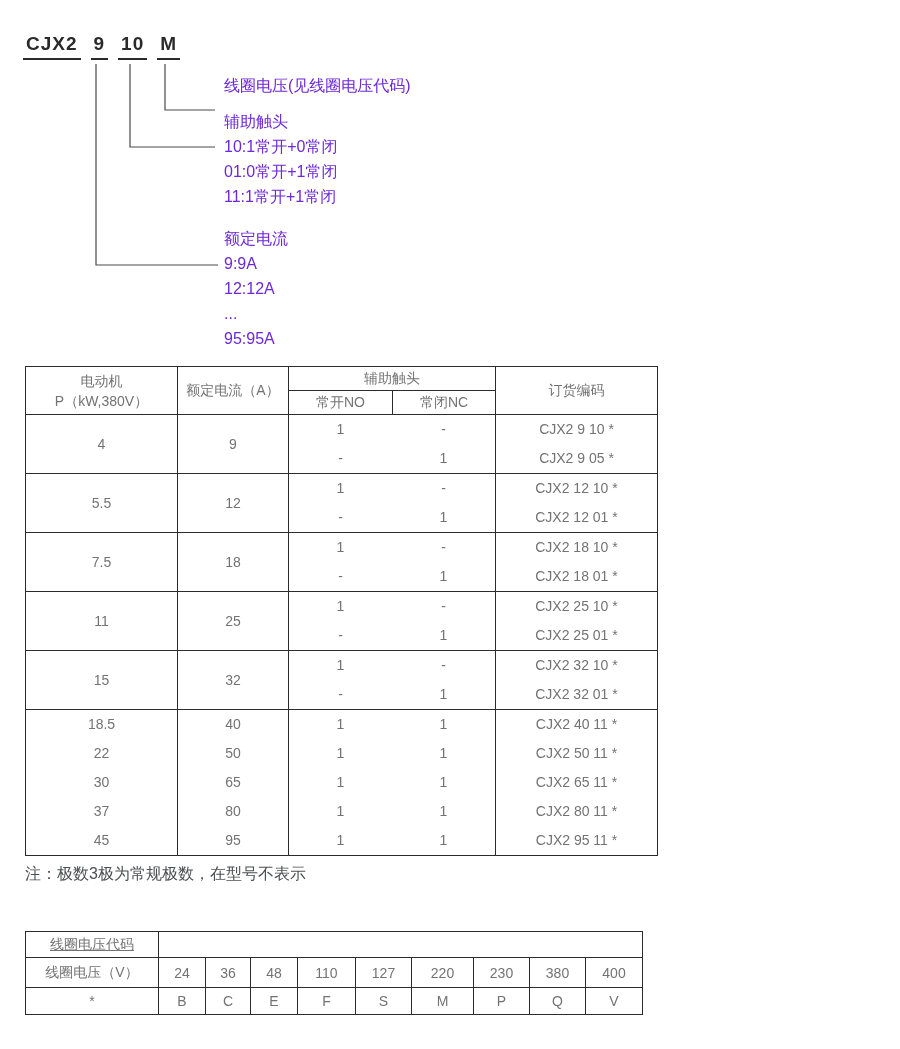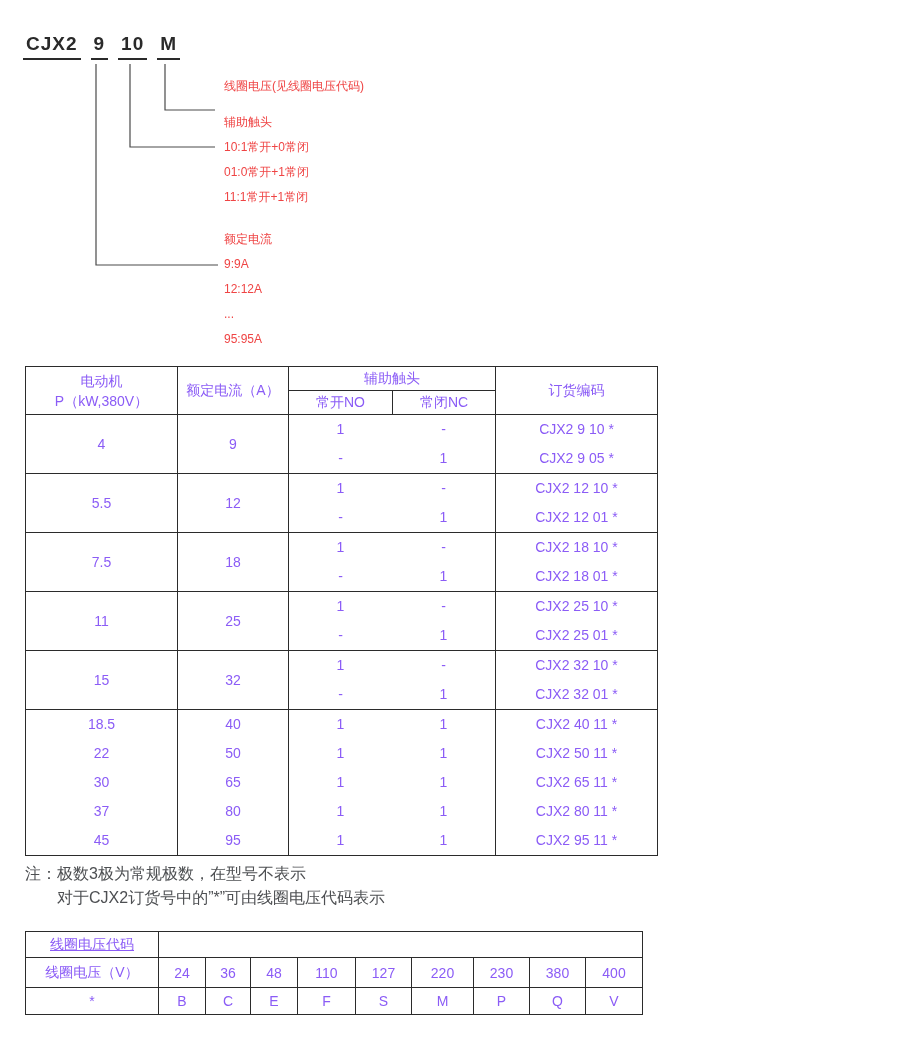--- a/index.html
+++ b/index.html
@@ -7,23 +7,23 @@
     position:relative;width:788px;height:1049px;background:#ffffff;overflow:hidden;
     font-family:"Liberation Sans","DejaVu Sans",sans-serif;color:#4f5153;
   }
   
   .model-title{
     position:absolute;left:23px;top:33px;display:flex;gap:10px;
     font-size:19px;font-weight:bold;color:#2a2a2a;letter-spacing:1px;
   }
   .model-title .seg{border-bottom:2px solid #2a2a2a;padding:0 3px 3px 3px;}
   .diagram-svg{position:absolute;left:0;top:0;}
-  .dlabel{position:absolute;left:224px;font-size:12px;line-height:16px;white-space:nowrap;color:#ef4444;}
-  
-  table{border-collapse:collapse;table-layout:fixed;font-size:14px;color:#8b5cf6;}
+  .dlabel{position:absolute;left:224px;font-size:16px;line-height:16px;white-space:nowrap;color:#6d28d9;}
+  
+  table{border-collapse:collapse;table-layout:fixed;font-size:14px;color:#737373;}
   td{border:1px solid #2b2b2b;text-align:center;vertical-align:middle;padding:0;}
   .main-table{position:absolute;left:25px;top:366px;width:632px;}
   .main-table .h1 td{height:23px;}
   .main-table .h2 td{height:23px;}
   .hdr-line{line-height:20px;}
   .grp td{height:58px;}
   .grp-big td{height:145px;margin-top:48px;}
   .sub{height:29px;line-height:29px;text-align:center;}
   .aux-line{display:flex;height:29px;line-height:29px;}
   .aux-line span{flex:1;text-align:center;}
@@ -226,21 +226,20 @@
         <div class="sub">CJX2 65 11 *</div>
         <div class="sub">CJX2 80 11 *</div>
         <div class="sub">CJX2 95 11 *</div>
       </td>
     </tr>
   </tbody>
     </table>
 
   <div class="note">
     <div>注：极数3极为常规极数，在型号不表示</div>
-    <div class="indent">对于CJX2订货号中的”*”可由线圈电压代码表示</div>
   </div>
 
   <table class="volt-table">
     <colgroup>
         <col style="width:133px">
         <col style="width:47px">
         <col style="width:45px">
         <col style="width:47px">
         <col style="width:58px">
         <col style="width:56px">

